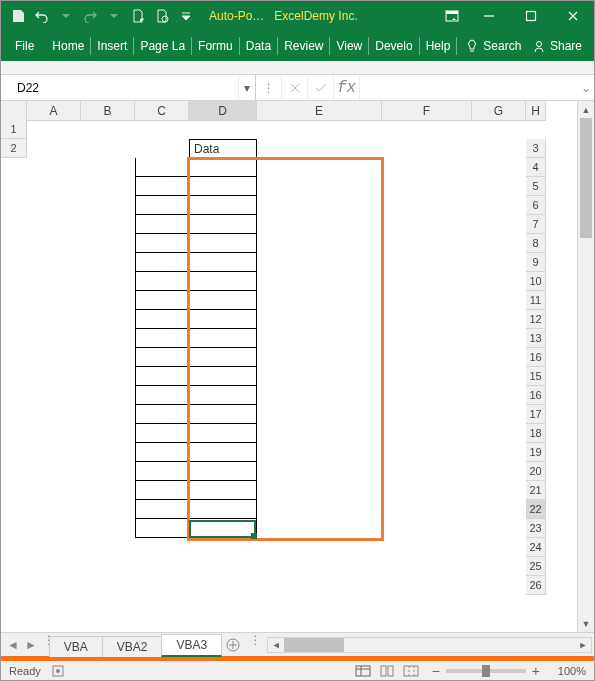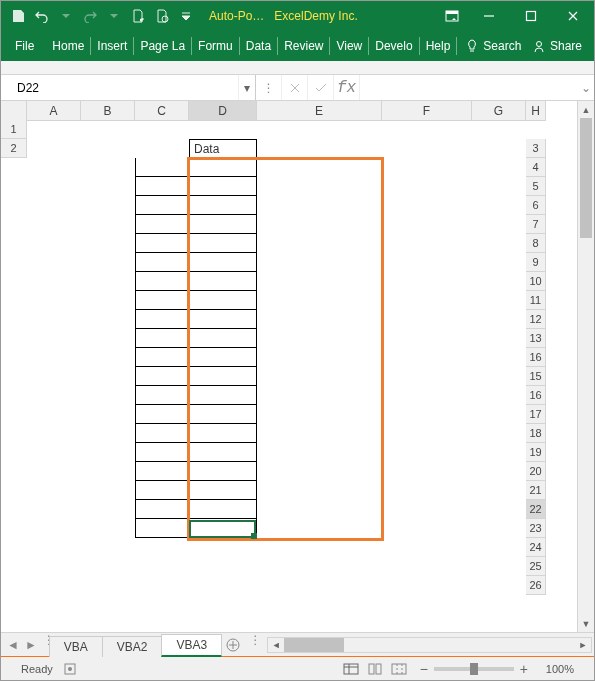--- a/index.html
+++ b/index.html
@@ -73,21 +73,21 @@
 .sheetbar .stab { padding: 3px 14px; background: #f0f0f0; border: 1px solid #ccc; border-bottom: none; margin-right: -1px; color: #444; position: relative; top: 1px; }
 .sheetbar .stab.active { background: #fff; border-bottom: 2px solid #0f7b3f; font-weight: 400; }
 .sheetbar .addsh { width: 24px; display: flex; align-items: center; justify-content: center; color: #666; }
 .sheetbar .spacer { flex: 1; display: flex; align-items: center; }
 .sheetbar .hscroll { flex: 1; height: 16px; background: #f0f0f0; display: flex; align-items: center; margin: 4px 2px; border: 1px solid #d4d4d4; }
 .sheetbar .hscroll .hbtn { width: 16px; text-align: center; color: #666; font-size: 9px; }
 .sheetbar .hscroll .htrack { flex: 1; position: relative; height: 100%; }
 .sheetbar .hscroll .hthumb { position: absolute; left: 0; top: 0; bottom: 0; width: 60px; background: #c1c1c1; }
 
 
-.statusbar { height: 24px; background: #f0f0f0; border-top: 1px solid #f97316; display: flex; align-items: center; font-size: 11px; color: #555; padding: 0 20px; }
+.statusbar { height: 24px; background: #f0f0f0; border-top: 5px solid #f97316; display: flex; align-items: center; font-size: 11px; color: #555; padding: 0 8px; }
 .statusbar .views { margin-left: auto; display: flex; gap: 2px; align-items: center; }
 .statusbar .vbtn { width: 22px; height: 18px; display: flex; align-items: center; justify-content: center; }
 .statusbar .zoom { display: flex; align-items: center; gap: 6px; margin-left: 10px; }
 .statusbar .zslider { width: 80px; height: 4px; background: #ccc; position: relative; }
 .statusbar .zslider .zh { position: absolute; left: 50%; top: -4px; width: 8px; height: 12px; background: #888; transform: translateX(-50%); }
 .statusbar .zlabel { width: 40px; text-align: right; }
 
 svg { display: block; }
 
 .watermark { position: absolute; left: 50%; top: 55%; transform: translate(-50%,-50%); font-size: 26px; color: rgba(0,0,0,.05); font-style: italic; font-family: Georgia, serif; pointer-events: none; letter-spacing: 2px; }

